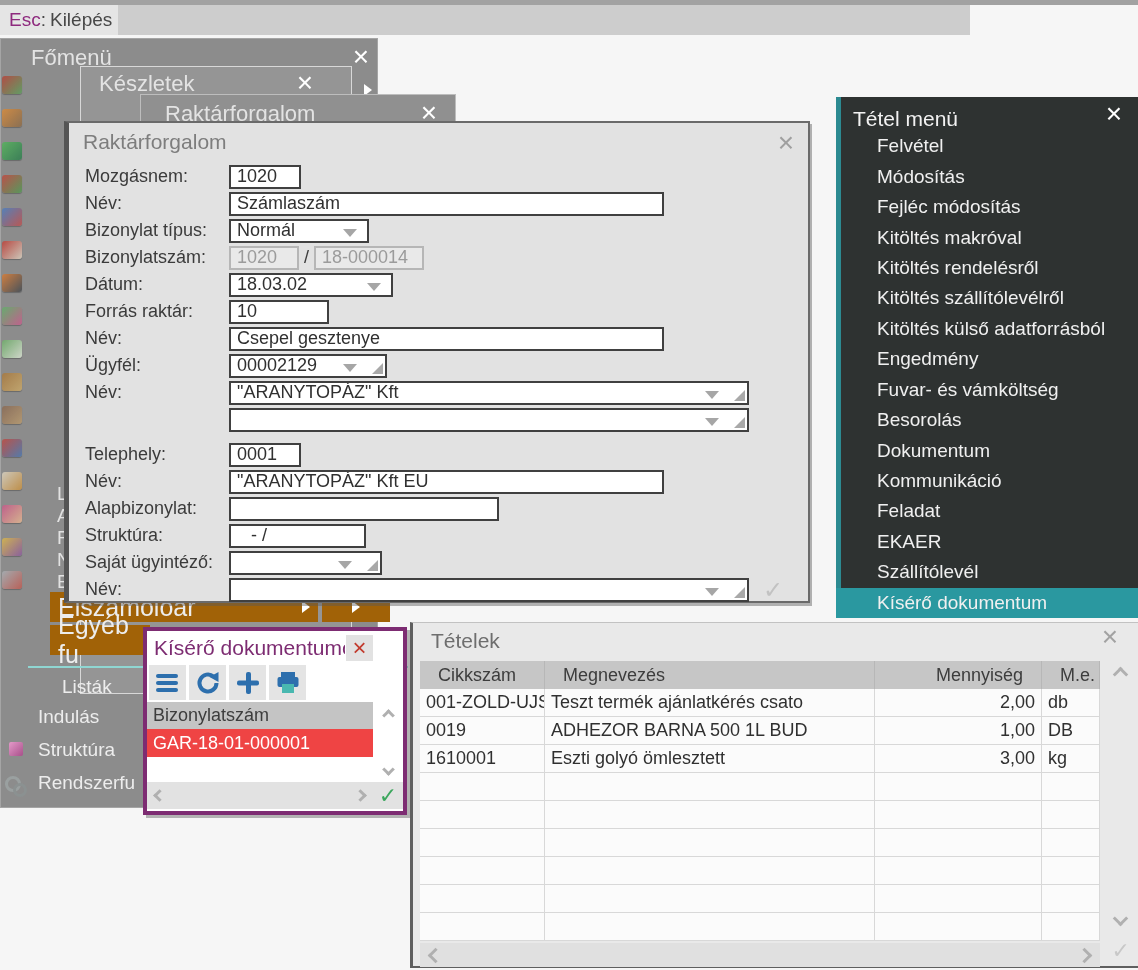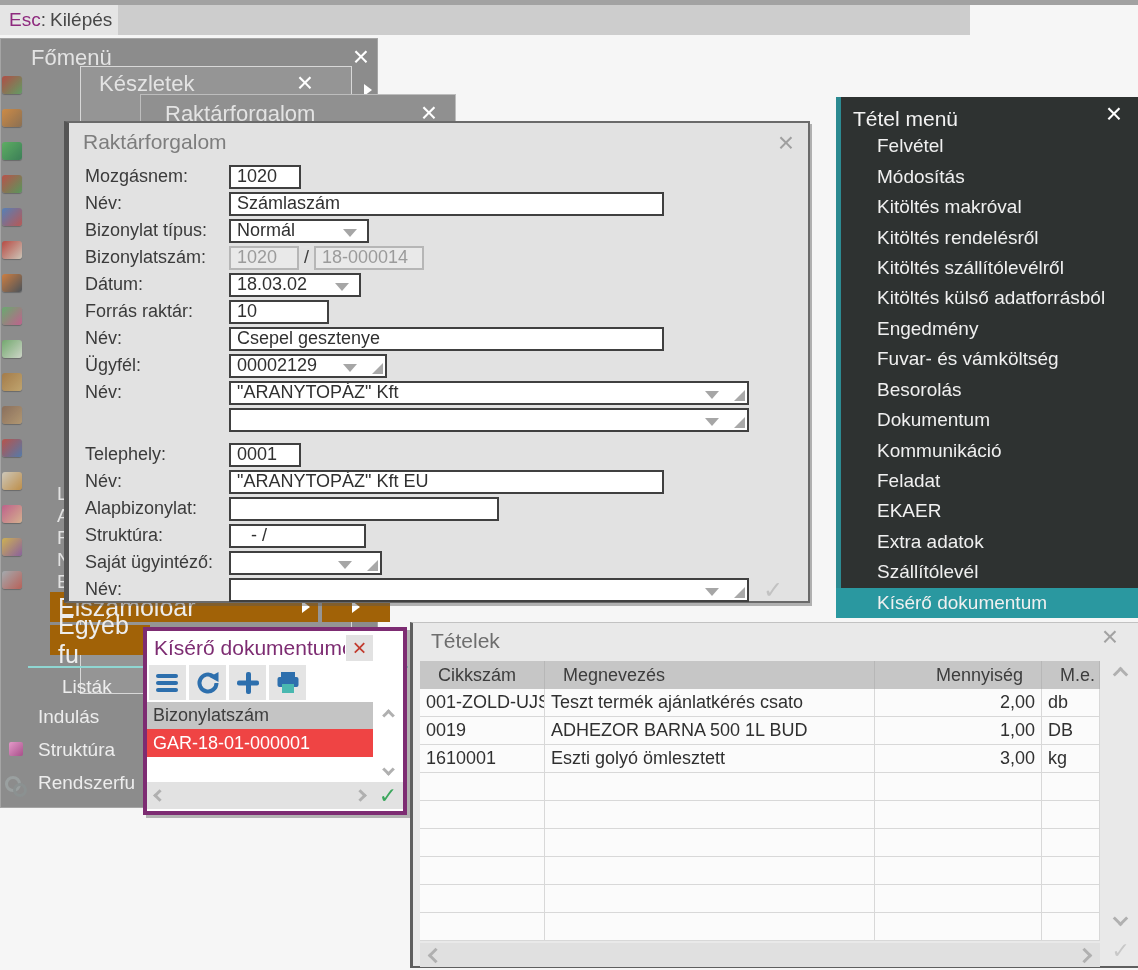--- a/index.html
+++ b/index.html
@@ -199,21 +199,21 @@
 
       <div class="frow">
         <span class="flabel">Bizonylatszám:</span>
         <div class="inp dis" style="width:70px;">1020</div>
         <span class="slash">/</span>
         <div class="inp dis" style="width:110px;">18-000014</div>
       </div>
 
       <div class="frow">
         <span class="flabel">Dátum:</span>
-        <div class="inp" style="width:132px;">
+        <div class="inp" style="width:164px;">
           <span>18.03.02</span>
           <span class="tri-down"></span>
         </div>
       </div>
 
       <div class="frow">
         <span class="flabel">Forrás raktár:</span>
         <div class="inp" style="width:100px;">10</div>
       </div>
 
@@ -294,32 +294,32 @@
   </div>
 
   <div class="abs tetelmenu">
     <div class="tm-titlebar">
       <span class="tm-title">Tétel menü</span>
       <span class="close-x">×</span>
     </div>
     <div class="tm-items">
       <div class="tm-item">Felvétel</div>
         <div class="tm-item">Módosítás</div>
+        <div class="tm-item">Fejléc módosítás</div>
         <div class="tm-item">Kitöltés makróval</div>
         <div class="tm-item">Kitöltés rendelésről</div>
         <div class="tm-item">Kitöltés szállítólevélről</div>
         <div class="tm-item">Kitöltés külső adatforrásból</div>
         <div class="tm-item">Engedmény</div>
         <div class="tm-item">Fuvar- és vámköltség</div>
         <div class="tm-item">Besorolás</div>
         <div class="tm-item">Dokumentum</div>
         <div class="tm-item">Kommunikáció</div>
         <div class="tm-item">Feladat</div>
         <div class="tm-item">EKAER</div>
-        <div class="tm-item">Extra adatok</div>
         <div class="tm-item">Szállítólevél</div>
         <div class="tm-item selected">Kísérő dokumentum</div>
     </div>
   </div>
 
   <div class="abs tetelek">
     <span class="abs tt-title">Tételek</span>
     <span class="abs close-x gray-x tt-close">×</span>
 
     <div class="abs tt-table">

